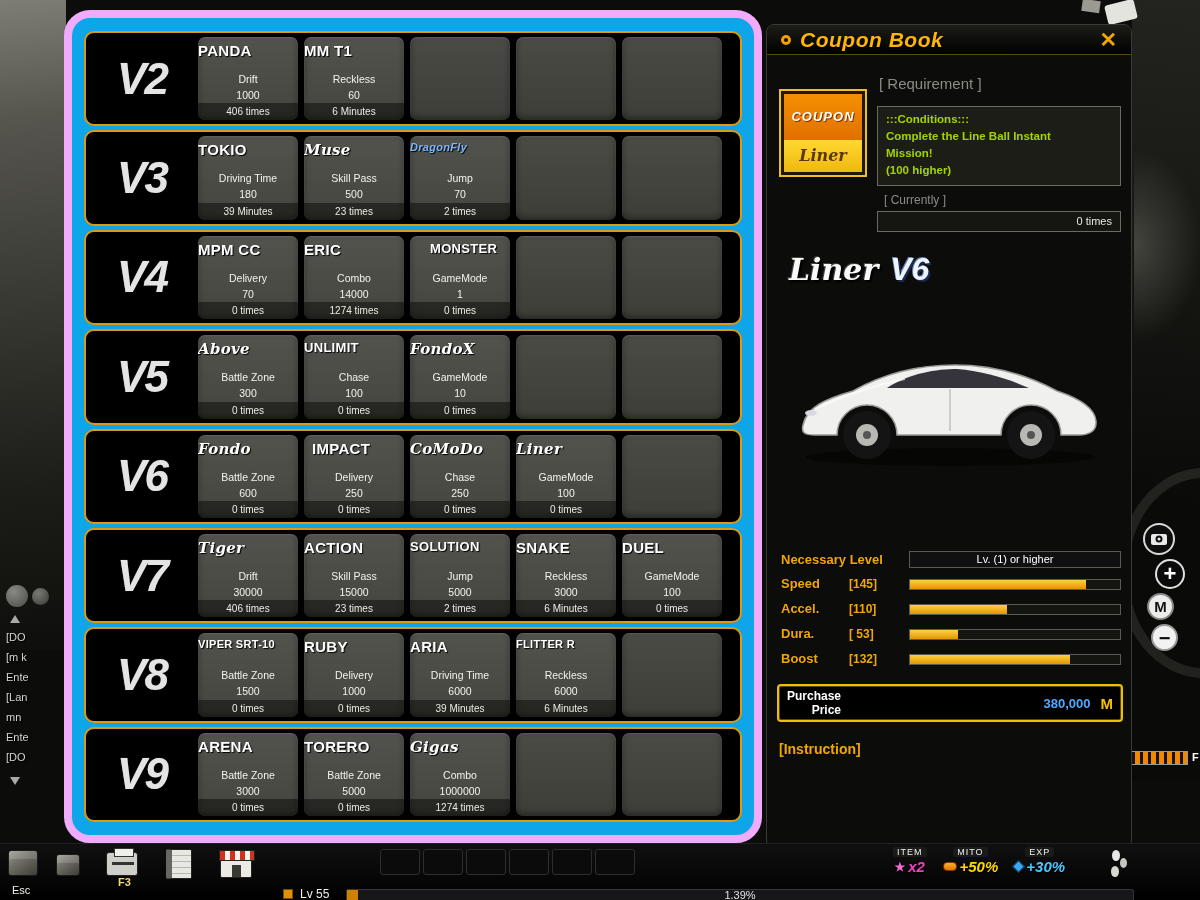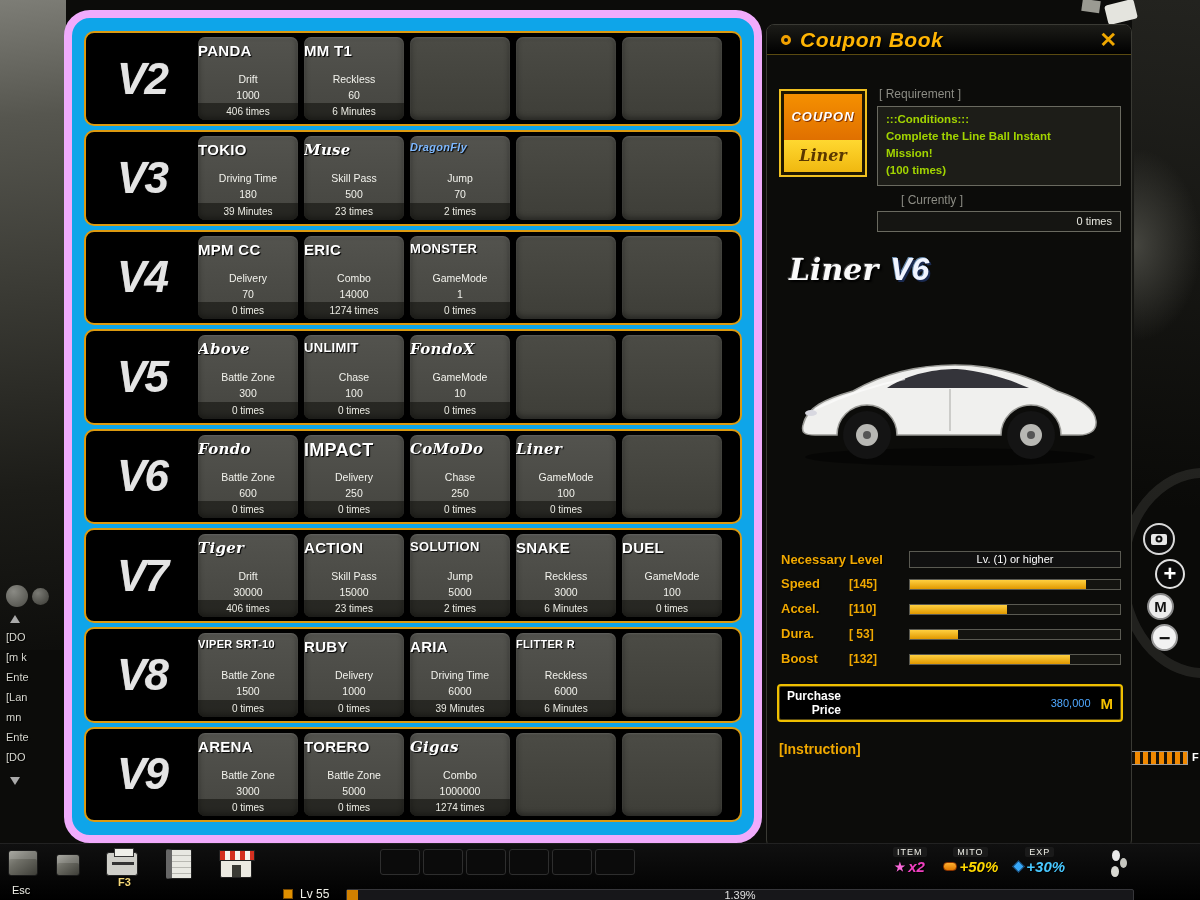--- a/index.html
+++ b/index.html
@@ -55,25 +55,25 @@
     text-shadow:1px 2px 2px #000;letter-spacing:.5px;}
   .ip-close{margin-left:auto;color:#f0a800;font-size:21px;font-weight:bold;line-height:1;}
   .coupon-icon{position:absolute;left:12px;top:64px;width:88px;height:88px;background:#201800;
     border:2px solid #f0c020;padding:3px;display:flex;flex-direction:column;}
   .ci-top{flex:1.4;background:linear-gradient(#f59000,#e07000);display:flex;align-items:center;
     justify-content:center;color:#fff;font-style:italic;font-weight:900;font-size:13px;
     letter-spacing:1px;text-shadow:1px 1px 0 #803000;}
   .ci-bottom{flex:1;background:linear-gradient(#ffd830,#f0b810);display:flex;align-items:center;
     justify-content:center;color:#5a3800;font-family:"DejaVu Serif",serif;font-style:italic;
     font-weight:bold;font-size:16px;}
-  .req-label{position:absolute;left:112px;top:62px;font-size:12px;color:#8c8c84;}
+  .req-label{position:absolute;left:112px;top:50px;font-size:15px;color:#8c8c84;}
   .cond-box{position:absolute;left:110px;top:81px;width:244px;height:80px;background:#1d1d18;
     border:1px solid #6a6a60;padding:4px 8px;}
   .cond-line{font-size:11.5px;font-weight:bold;color:#a2d400;line-height:17px;}
-  .cur-label{position:absolute;left:126px;top:168px;font-size:12px;color:#8c8c84;padding-left:8px;}
+  .cur-label{position:absolute;left:109px;top:168px;font-size:12px;color:#8c8c84;padding-left:8px;}
   .cur-bar{position:absolute;left:110px;top:186px;width:244px;height:21px;background:#151512;
     border:1px solid #6a6a60;}
   .cur-bar span{position:absolute;right:8px;top:0;line-height:19px;font-size:11px;color:#e8e8e0;}
   .car-name{position:absolute;left:22px;top:226px;}
   .cn-script{font-family:"DejaVu Serif",serif;font-style:italic;font-weight:bold;font-size:30px;
     color:#fafafa;text-shadow:2px 2px 2px #000,-1px -1px 0 #444;}
   .cn-ver{font-style:italic;font-weight:900;font-size:32px;color:#f0f4ff;margin-left:12px;
     text-shadow:2px 2px 0 #1a2a50,-1px -1px 0 #6688aa;}
   .car-svg{position:absolute;left:18px;top:300px;}
   .nl-row{position:absolute;left:0;top:526px;right:0;height:20px;}
@@ -84,21 +84,21 @@
   .stats{position:absolute;left:0;top:550px;right:0;}
   .stat-row{position:relative;height:25px;}
   .stat-val{position:absolute;left:82px;top:2px;font-size:12px;font-weight:bold;color:#f0a800;}
   .stat-bar{position:absolute;left:142px;top:4px;width:212px;height:11px;background:#141410;
     border:1px solid #5a5a52;}
   .stat-fill{height:100%;background:linear-gradient(#ffd040,#e09800);}
   .purchase-box{position:absolute;left:10px;top:659px;width:346px;height:38px;background:#000;
     border:2px solid #f0c000;border-radius:4px;display:flex;align-items:center;padding:0 8px;
     box-shadow:inset 0 0 0 1px #5a4a10;}
   .pp-label{font-size:12px;font-weight:bold;color:#fff;line-height:1.2;text-shadow:1px 1px 0 #000;text-align:right;}
-  .pp-price{margin-left:auto;font-size:11px;font-weight:normal;color:#4fa8ff;}
+  .pp-price{margin-left:auto;font-size:13px;font-weight:bold;color:#4fa8ff;}
   .pp-cur{margin-left:10px;font-size:15px;font-weight:bold;color:#f5c000;}
   .instr-title{position:absolute;left:12px;top:716px;font-size:14px;font-weight:bold;color:#f0a800;}
   .instr-lines{position:absolute;left:12px;top:740px;right:8px;}
   .instr-line{font-size:11px;color:#bb9a28;line-height:21px;}
 
   
   .bottom-bar{position:absolute;left:0;top:843px;width:1200px;height:57px;
     background:linear-gradient(#101010,#000);border-top:1px solid #222;}
   .bb-abs{position:absolute;}
   .icon-cube{width:30px;height:26px;border:1px solid #1a1a1a;border-radius:3px;
@@ -230,21 +230,21 @@
               <div class="cval">70</div>
               <div class="ccount">0 times</div>
             </div>
             <div class="cell">
               <div class="cname" style="font-size: 15px;">ERIC</div>
               <div class="cmode">Combo</div>
               <div class="cval">14000</div>
               <div class="ccount">1274 times</div>
             </div>
             <div class="cell">
-              <div class="cname" style="font-size: 13px;">MONSTER</div>
+              <div class="cname" style="font-size: 13px; margin-left: 20px;">MONSTER</div>
               <div class="cmode">GameMode</div>
               <div class="cval">1</div>
               <div class="ccount">0 times</div>
             </div>
             <div class="cell empty"></div>
             <div class="cell empty"></div>
           </div>
         </div>
         <div class="grid-row">
           <div class="version">V5</div>
@@ -274,21 +274,21 @@
         <div class="grid-row">
           <div class="version">V6</div>
           <div class="cells">
             <div class="cell">
               <div class="cname script" style="font-size: 15px;">Fondo</div>
               <div class="cmode">Battle Zone</div>
               <div class="cval">600</div>
               <div class="ccount">0 times</div>
             </div>
             <div class="cell">
-              <div class="cname" style="font-size: 18px;">IMPACT</div>
+              <div class="cname" style="font-size: 15px; padding-left: 8px;">IMPACT</div>
               <div class="cmode">Delivery</div>
               <div class="cval">250</div>
               <div class="ccount">0 times</div>
             </div>
             <div class="cell">
               <div class="cname script" style="font-size: 15px;">CoMoDo</div>
               <div class="cmode">Chase</div>
               <div class="cval">250</div>
               <div class="ccount">0 times</div>
             </div>
@@ -403,21 +403,21 @@
 
     <div class="coupon-icon">
       <div class="ci-top">COUPON</div>
       <div class="ci-bottom">Liner</div>
     </div>
     <div class="req-label">[ Requirement ]</div>
     <div class="cond-box">
         <div class="cond-line">:::Conditions:::</div>
         <div class="cond-line">Complete the Line Ball Instant</div>
         <div class="cond-line">Mission!</div>
-        <div class="cond-line">(100 times)</div>
+        <div class="cond-line">(100 higher)</div>
       </div>
     <div class="cur-label">[ Currently ]</div>
     <div class="cur-bar">
       <span>0 times</span>
     </div>
 
     <div class="car-name">
       <span class="cn-script">Liner</span><span class="cn-ver">V6</span>
     </div>
 

